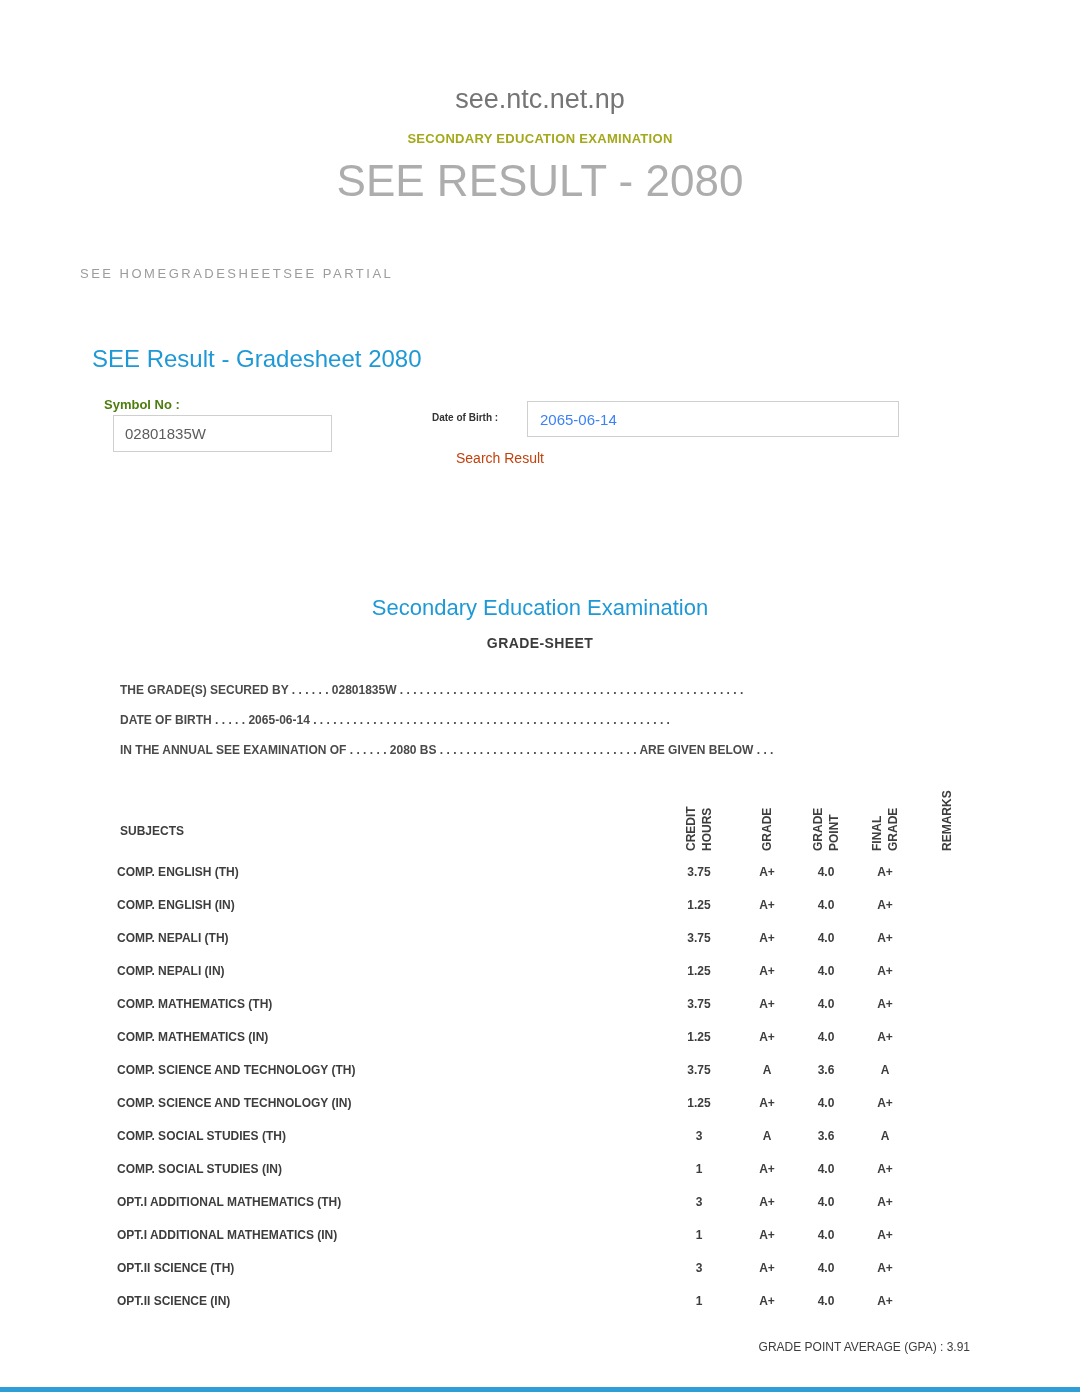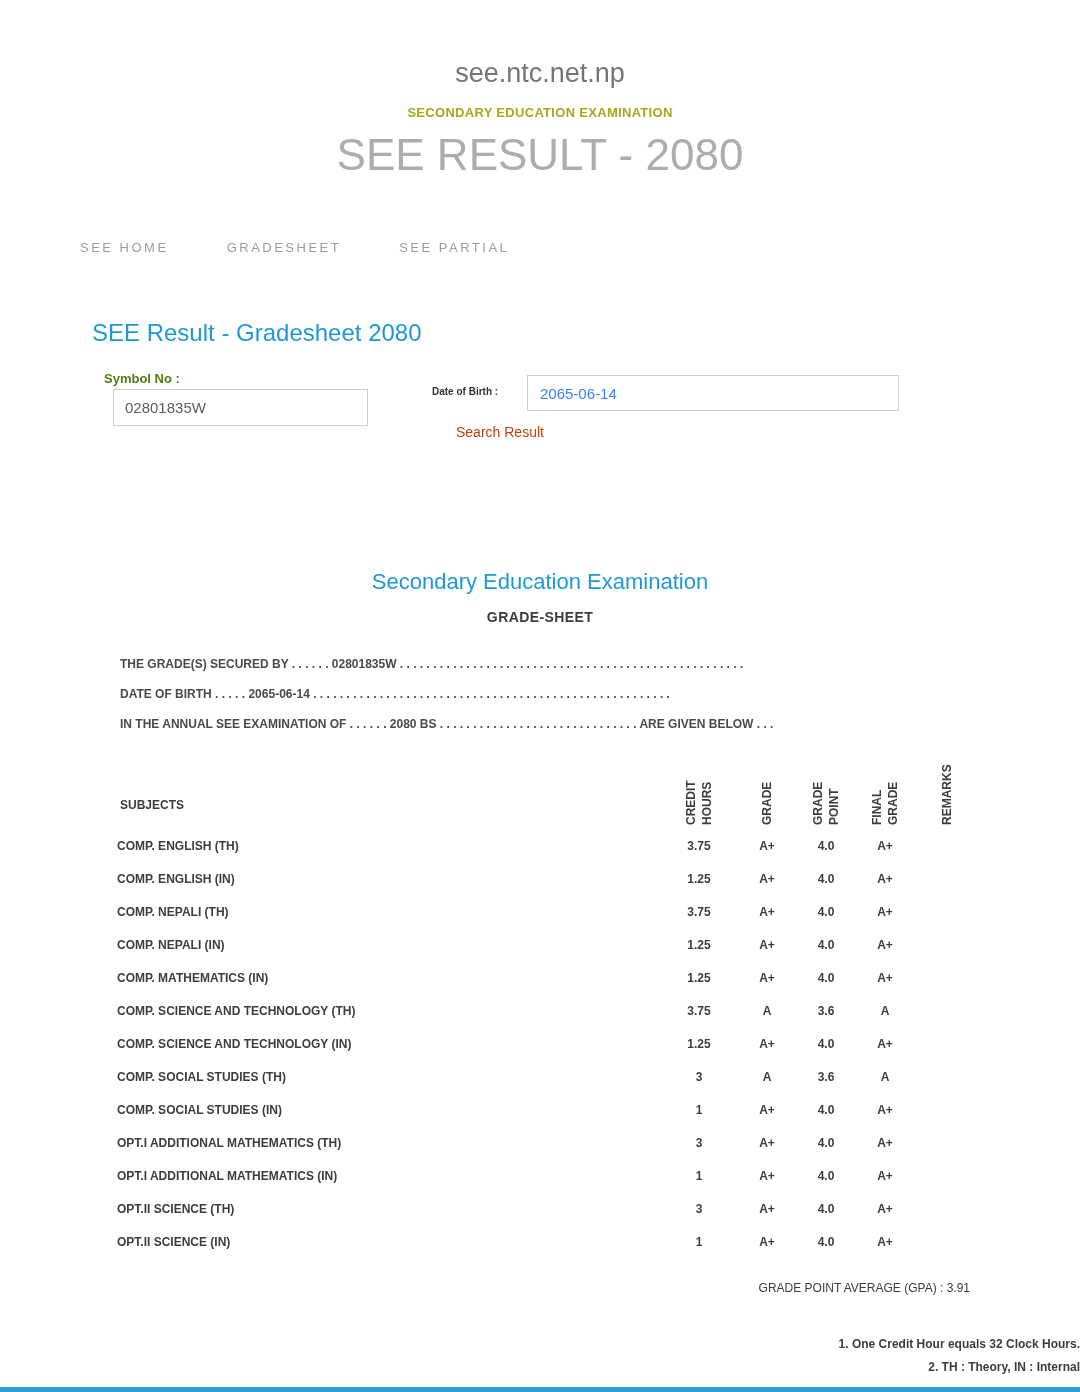--- a/index.html
+++ b/index.html
@@ -6,34 +6,34 @@
   html, body { background: #ffffff; }
   body {
     width: 1080px; height: 1392px;
     position: relative;
     overflow: hidden;
     font-family: "Liberation Sans", sans-serif;
     color: #3d3d3d;
   }
 
   
-  .site-name { padding-top: 58px; text-align: center; font-size: 27px; color: #757575; font-weight: 400; }
+  .site-name { padding-top: 84px; text-align: center; font-size: 27px; color: #757575; font-weight: 400; }
   .exam-subtitle { text-align: center; font-size: 13px; font-weight: bold; color: #a4a81b; margin-top: 16px; letter-spacing: 0.3px; }
   .main-title { text-align: center; font-size: 44px; color: #adadad; margin-top: 10px; font-weight: 400; }
 
   
-  .nav { margin: 60px 0 0 80px; display: flex; gap: 58px; }
+  .nav { margin: 60px 0 0 80px; display: flex; }
   .nav a { font-size: 13px; color: #9c9c9c; letter-spacing: 2.5px; text-decoration: none; cursor: pointer; }
 
   
   .section-title { margin: 64px 0 0 92px; font-size: 24px; color: #1f99d6; font-weight: 400; }
   .form-area { position: relative; margin-top: 22px; height: 120px; }
   .symbol-label { position: absolute; left: 104px; top: 2px; font-size: 13px; font-weight: bold; color: #4d7c0f; }
   .symbol-input {
-    position: absolute; left: 113px; top: 20px; width: 255px; height: 37px;
+    position: absolute; left: 113px; top: 20px; width: 219px; height: 37px;
     border: 1px solid #cfcfcf; font-size: 15px; color: #5d5d5d; padding: 0 11px;
     font-family: "Liberation Sans", sans-serif; outline: none; background: #fff;
   }
   .dob-label { position: absolute; left: 432px; top: 17px; font-size: 10px; font-weight: bold; color: #333; }
   .dob-input {
     position: absolute; left: 527px; top: 6px; width: 372px; height: 36px;
     border: 1px solid #cfcfcf; font-size: 15px; color: #3b82f6; padding: 0 12px;
     font-family: "Liberation Sans", sans-serif; outline: none; background: #fff;
   }
   .search-btn {
@@ -156,20 +156,28 @@
       </tr>
       <tr>
         <td class="cell-subject">COMP. NEPALI (IN)</td>
         <td class="cell-center">1.25</td>
         <td class="cell-center">A+</td>
         <td class="cell-center">4.0</td>
         <td class="cell-center">A+</td>
         <td class="cell-center"></td>
       </tr>
       <tr>
+        <td class="cell-subject">COMP. MATHEMATICS (TH)</td>
+        <td class="cell-center">3.75</td>
+        <td class="cell-center">A+</td>
+        <td class="cell-center">4.0</td>
+        <td class="cell-center">A+</td>
+        <td class="cell-center"></td>
+      </tr>
+      <tr>
         <td class="cell-subject">COMP. MATHEMATICS (IN)</td>
         <td class="cell-center">1.25</td>
         <td class="cell-center">A+</td>
         <td class="cell-center">4.0</td>
         <td class="cell-center">A+</td>
         <td class="cell-center"></td>
       </tr>
       <tr>
         <td class="cell-subject">COMP. SCIENCE AND TECHNOLOGY (TH)</td>
         <td class="cell-center">3.75</td>

